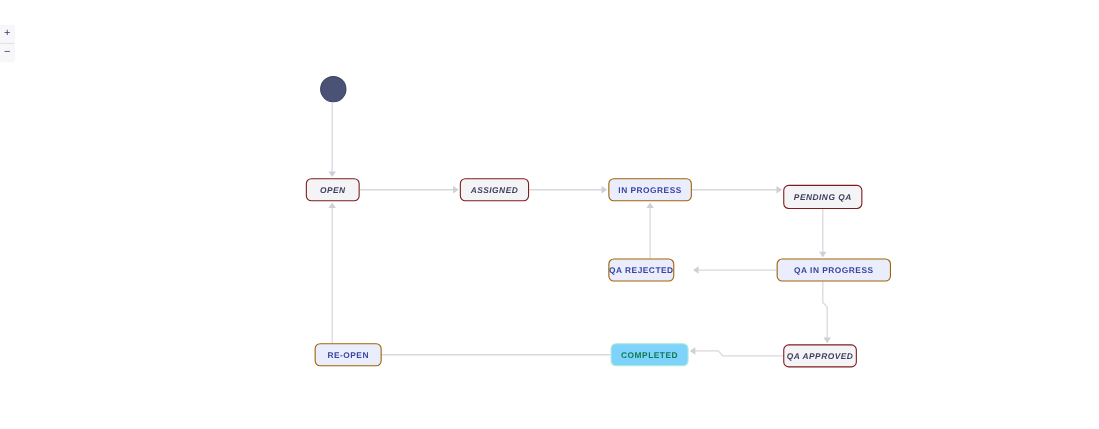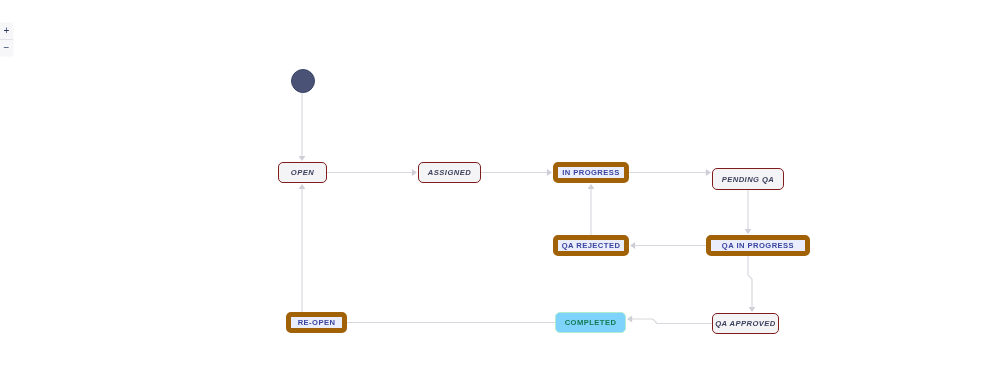--- a/index.html
+++ b/index.html
@@ -82,21 +82,21 @@
     font-family: "Liberation Sans", sans-serif;
   }
   .node.gray {
     background: #f4f4f6;
     border: 1px solid #7f1d1d;
     color: #3b3f5c;
     font-style: italic;
   }
   .node.blue {
     background: #eaeefc;
-    border: 5px solid #a16207;
+    border: 1px solid #a16207;
     color: #3a43a0;
   }
   .node.green {
     background: #7dd3fc;
     border: 1px solid #aeebd1;
     color: #127a52;
   }
   .start-node {
     position: absolute;
     z-index: 6;
@@ -172,21 +172,21 @@
       </div>
       <div class="node gray" style="left: 418px; top: 162px; width: 63px; height: 21px;">
         <span>ASSIGNED</span>
       </div>
       <div class="node blue" style="left: 553px; top: 162px; width: 76px; height: 21px;">
         <span>IN PROGRESS</span>
       </div>
       <div class="node gray" style="left: 712px; top: 168px; width: 72px; height: 22px;">
         <span>PENDING QA</span>
       </div>
-      <div class="node blue" style="left: 553px; top: 235px; width: 76px; height: 21px;">
+      <div class="node blue" style="left: 553px; top: 235px; width: 60px; height: 21px;">
         <span>QA REJECTED</span>
       </div>
       <div class="node blue" style="left: 706px; top: 235px; width: 104px; height: 21px;">
         <span>QA IN PROGRESS</span>
       </div>
       <div class="node blue" style="left: 272px; top: 312px; width: 61px; height: 21px; margin-left: 14px;">
         <span>RE-OPEN</span>
       </div>
       <div class="node green" style="left: 555px; top: 312px; width: 71px; height: 21px;">
         <span>COMPLETED</span>

